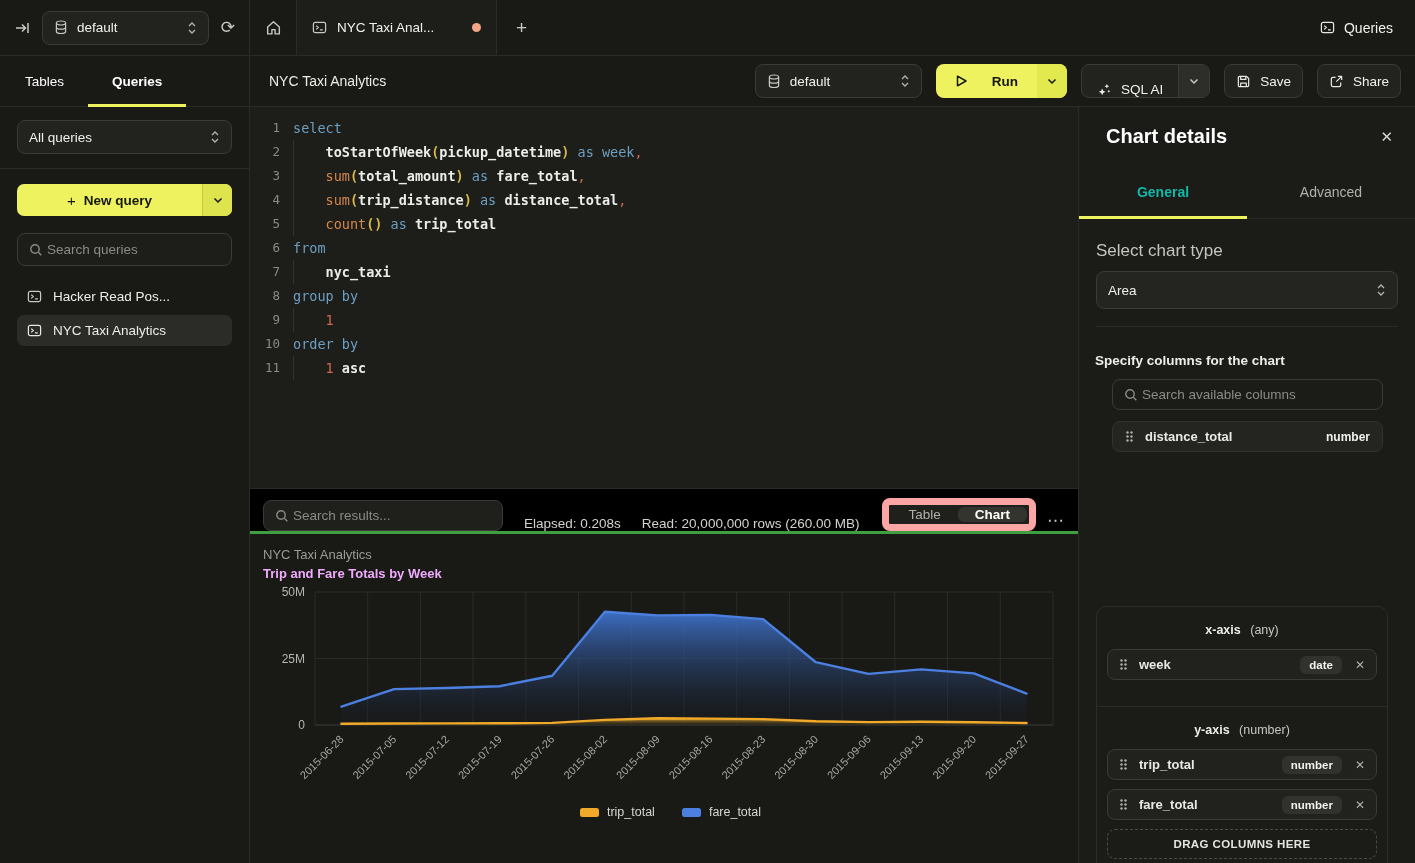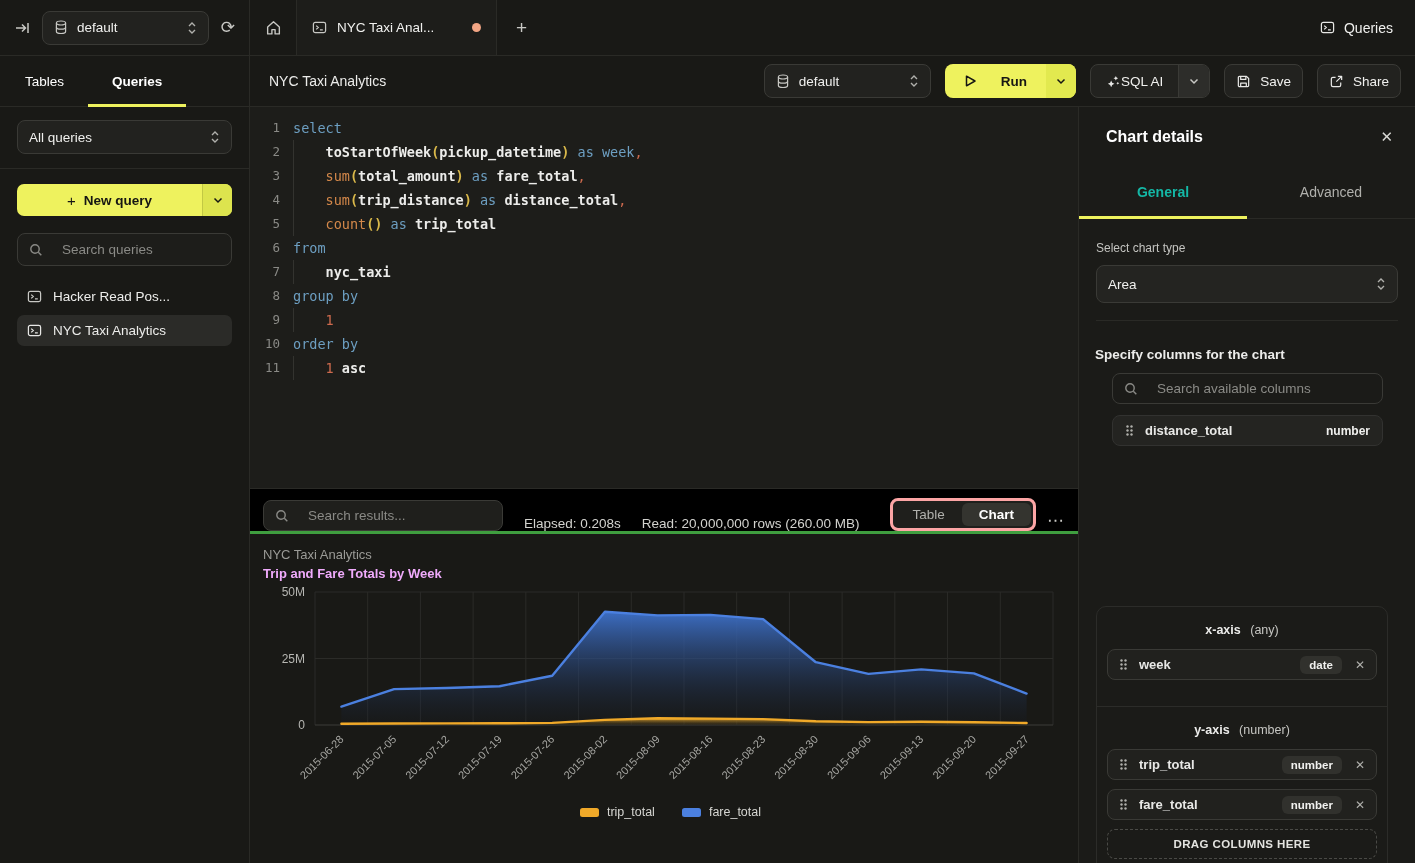--- a/index.html
+++ b/index.html
@@ -30,38 +30,38 @@
   .side-tab.active{color:#fff;font-weight:700}
   .side-tab.active::after{content:"";position:absolute;left:0;right:0;bottom:-1px;height:3px;background:#eef25e}
   .side-body{padding:13px 17px 0}
   .filter-select{width:100%;margin-bottom:14px}
   .filter-select .updown{margin-left:auto}
   .side-divider{border:none;border-top:1px solid #2a2a26;margin:0 -17px 15px}
   .new-query{display:flex;height:32px;border-radius:7px;overflow:hidden;background:#eef25e;color:#161613;font-weight:700;font-size:13.5px;margin-bottom:17px;cursor:pointer}
   .nq-main{flex:1;display:flex;align-items:center;justify-content:center;gap:8px}
   .nq-plus{font-size:15px;font-weight:400}
   .nq-caret{width:30px;background:#dde44e;display:flex;align-items:center;justify-content:center;border-left:1px solid rgba(0,0,0,.12)}
-  .search-box{display:flex;align-items:center;gap:19px;border:1px solid #3a3a36;background:#1d1d1a;border-radius:8px;height:33px;padding:0 11px;color:#8a8a86;margin-bottom:15px}
+  .search-box{display:flex;align-items:center;gap:4px;border:1px solid #3a3a36;background:#1d1d1a;border-radius:8px;height:33px;padding:0 11px;color:#8a8a86;margin-bottom:15px}
   .search-box input{background:transparent;border:none;outline:none;color:#e8e8e6;font-size:13.5px;width:100%;font-family:"Liberation Sans",sans-serif}
   .search-box input::placeholder{color:#8a8a86}
   .query-item{display:flex;align-items:center;gap:11px;height:31px;padding:0 10px;border-radius:7px;font-size:13.5px;color:#ececea;margin-bottom:3px;cursor:pointer}
   .query-item.active{background:#2b2b28}
 
   
   .main-header{position:absolute;left:250px;top:56px;width:1165px;height:51px;background:#191916;border-bottom:1px solid #2a2a26;display:flex;align-items:center;padding:0 14px 0 19px}
   .mh-title{font-size:14px;color:#ececea}
   .mh-controls{margin-left:auto;display:flex;align-items:center;gap:14px}
   .db-select{width:167px}
   .db-select .updown{margin-left:auto}
   .split-btn{display:flex;align-items:stretch;height:34px;border-radius:8px;overflow:hidden;cursor:pointer}
   .run-btn{background:#eef25e;color:#161613;font-weight:700;font-size:13.5px}
   .run-main{display:flex;align-items:center;gap:24px;padding:0 19px}
   .run-caret{width:30px;background:#e2e94f;display:flex;align-items:center;justify-content:center;color:#161613}
   .sqlai-btn{border:1px solid #3a3a36;background:#22221f;font-size:13.5px;color:#f0f0ee}
-  .sqlai-main{display:flex;align-items:center;gap:0;padding:0 15px}
+  .sqlai-main{display:flex;align-items:flex-end;gap:9px;padding:0 15px}
   .sqlai-caret{width:31px;background:#2d2d2a;border-left:1px solid #3a3a36;display:flex;align-items:center;justify-content:center;color:#c8c8c4}
   .plain-btn{gap:9px}
 
   
   .editor{position:absolute;left:250px;top:107px;width:828px;height:381px;background:#1d1d1a;font-family:"DejaVu Sans Mono",monospace;font-size:13.5px;line-height:24px;padding-top:9px;overflow:hidden;cursor:text}
   .code-line{display:flex}
   .ln{width:30px;flex:none;text-align:right;color:#8a8a86;font-size:12.5px;user-select:none}
   .lc{margin-left:13px;white-space:pre;color:#ececea}
   .tok-kw{color:#6d9fc2}
   .tok-fn{color:#d4884a}
@@ -69,47 +69,47 @@
   .tok-pa{color:#d9b84a;font-weight:700}
   .tok-pu{color:#cd6a4e}
   .tok-nu{color:#cd6a4e}
   .tok-pl{color:#ececea}
   .tok-ind{display:inline-block;width:4ch;border-left:1px solid #33332f}
 
   
   .results-bar{position:absolute;left:250px;top:488px;width:828px;height:43px;background:#000000;border-top:1px solid #2a2a26;display:flex;align-items:flex-end;padding:0 13px}
   .results-search{width:240px;margin-bottom:0;height:31px;background:#1f1f1c}
   .meta{font-size:13.5px;color:#d2d2ce;margin-left:21px;white-space:nowrap}
-  .segmented{margin-left:auto;display:flex;align-items:stretch;background:#1f1f1c;border:3px solid #fca5a5;border-radius:8px;padding:2px;height:33px;cursor:pointer}
+  .segmented{margin-left:auto;display:flex;align-items:stretch;background:#1f1f1c;border:7px solid #fca5a5;border-radius:8px;padding:2px;height:33px;cursor:pointer}
   .seg{padding:0 17px;display:flex;align-items:center;border-radius:6px;color:#b0b0ac;font-size:13.5px}
   .seg.active{background:#34342f;color:#fff;font-weight:700}
   .more{margin-left:11px;color:#c8c8c4;font-size:17px;letter-spacing:1px;cursor:pointer}
 
   .green-line{position:absolute;left:250px;top:531px;width:828px;height:3px;background:#3f9e3f}
 
   
   .chart-panel{position:absolute;left:250px;top:534px;width:828px;height:329px;background:#191916;padding:13px 0 0 13px}
   .chart-title{font-size:13px;color:#9b9b97}
   .chart-subtitle{font-size:13px;font-weight:700;color:#f0abfc;margin-top:4px}
   .chart-svg{display:block;margin-top:3px}
   .legend{display:flex;justify-content:center;align-items:center;gap:27px;margin-top:9px}
   .legend-item{display:flex;align-items:center;gap:8px;font-size:12.5px;color:#d6d6d2;cursor:pointer}
   .swatch{width:19px;height:9px;border-radius:2.5px;flex:none}
 
   
   .right-panel{position:absolute;left:1078px;top:107px;width:337px;height:756px;background:#1b1b18;border-left:1px solid #2a2a26}
   .rp-header{height:59px;display:flex;align-items:center;padding:0 22px 0 27px}
-  .rp-title{font-size:16px;font-weight:700;color:#fff}
+  .rp-title{font-size:20px;font-weight:700;color:#fff}
   .rp-close{margin-left:auto;color:#d8d8d4;font-size:15px;cursor:pointer}
   .rp-tabs{display:flex;height:53px;border-bottom:1px solid #2a2a26}
   .rp-tab{flex:1;display:flex;align-items:center;justify-content:center;font-size:14px;color:#b0b0ac;position:relative;cursor:pointer}
   .rp-tab.active{color:#14b8a6;font-weight:700}
   .rp-tab.active::after{content:"";position:absolute;left:0;right:0;bottom:-1px;height:3px;background:#eef25e}
   .rp-content{padding:22px 17px 0}
-  .rp-label{font-size:12px;color:#c4c4c0;margin-bottom:10px}
+  .rp-label{font-size:17px;color:#c4c4c0;margin-bottom:10px}
   .rp-select{height:38px;background:#242421;width:100%}
   .rp-select .updown{margin-left:auto}
   .rp-divider{border:none;border-top:1px solid #2a2a26;margin:17px 0 0}
   .rp-sub{font-size:13.5px;font-weight:700;color:#ececea;margin:26px 0 11px;padding-left:16px}
   .rp-cols{padding:0 32px 0 33px}
   .col-search{margin-bottom:11px;height:31px;background:transparent}
   .col-row{display:flex;align-items:center;background:#242421;border:1px solid #323230;border-radius:8px;height:31px;padding:0 12px;cursor:grab}
   .col-name{font-size:13px;font-weight:700;margin-left:11px}
   .col-type{margin-left:auto;font-size:12px;font-weight:700;color:#f0f0ee}
   .axis-box{position:absolute;left:17px;right:27px;top:499px;border:1px solid #2c2c29;border-radius:10px;background:#1b1b18}

